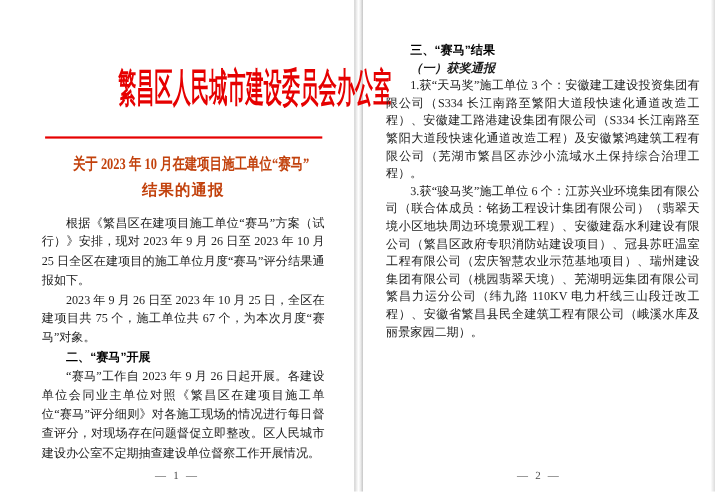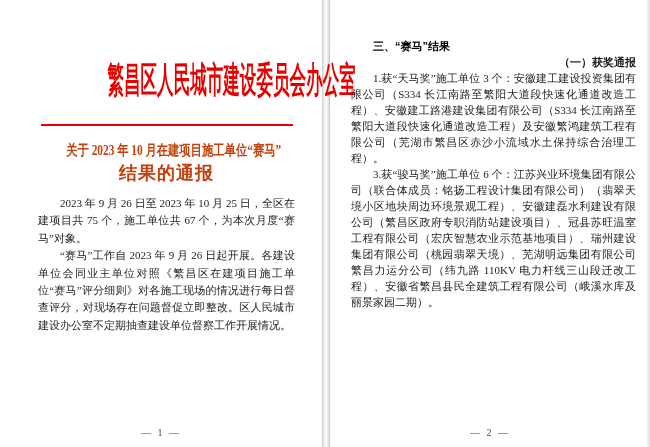--- a/index.html
+++ b/index.html
@@ -32,33 +32,33 @@
     margin:22px auto 0 auto; width:252px; height:0;
     border-top:2px solid #e60000;
   }
 
   
   .doc-title { margin-top:13px; text-align:center; font-weight:bold; color:#c2410c; }
   .doc-title .l1 {
     font-size:14.5px; line-height:23px; white-space:nowrap;
     transform:scaleX(0.78); transform-origin:50% 50%;
   }
-  .doc-title .l2 { font-size:18px; line-height:23px; letter-spacing:1px; }
+  .doc-title .l2 { font-size:14px; line-height:23px; letter-spacing:1px; }
 
   
   .body1 { margin-top:10px; font-size:11px; line-height:17.4px; }
   .body2 { font-size:11px; line-height:16px; }
   .para  { text-align:justify; text-indent:2em; word-break:break-word; }
   .salutation { text-indent:0; }
   .heading {
     font-weight:bold; text-align:left; color:#000;
     font-family:"Liberation Sans","DejaVu Sans",sans-serif; font-size:11px;
   }
   .subheading {
-    font-weight:bold; text-align:right;
+    font-style:italic; font-weight:bold; text-align:left;
     font-family:"Liberation Serif","DejaVu Serif",serif;
   }
 
   .pagenum {
     position:absolute; bottom:9px; left:0; right:0;
     text-align:center; font-size:10px; letter-spacing:2px; color:#4a4a4a;
   }
 </style>
 </head>
 <body>
@@ -66,21 +66,23 @@
 <div class="sheet">
 
   <div class="page page-left">
     <div class="agency">繁昌区人民城市建设委员会办公室</div>
     <div class="redline"></div>
     <div class="doc-title">
       <div class="l1">关于 2023 年 10 月在建项目施工单位“赛马”</div>
       <div class="l2">结果的通报</div>
     </div>
     <div class="body1">
+      <p class="para">根据《繁昌区在建项目施工单位“赛马”方案（试行）》安排，现对 2023 年 9 月 26 日至 2023 年 10 月 25 日全区在建项目的施工单位月度“赛马”评分结果通报如下。</p>
       <p class="para">2023 年 9 月 26 日至 2023 年 10 月 25 日，全区在建项目共 75 个，施工单位共 67 个，为本次月度“赛马”对象。</p>
+      <p class="para heading">二、“赛马”开展</p>
       <p class="para">“赛马”工作自 2023 年 9 月 26 日起开展。各建设单位会同业主单位对照《繁昌区在建项目施工单位“赛马”评分细则》对各施工现场的情况进行每日督查评分，对现场存在问题督促立即整改。区人民城市建设办公室不定期抽查建设单位督察工作开展情况。</p>
     </div>
     <div class="pagenum">— 1 —</div>
   </div>
 
   <div class="divider"></div>
 
   <div class="page page-right">
     <div class="body2">
       <p class="para heading">三、“赛马”结果</p>

